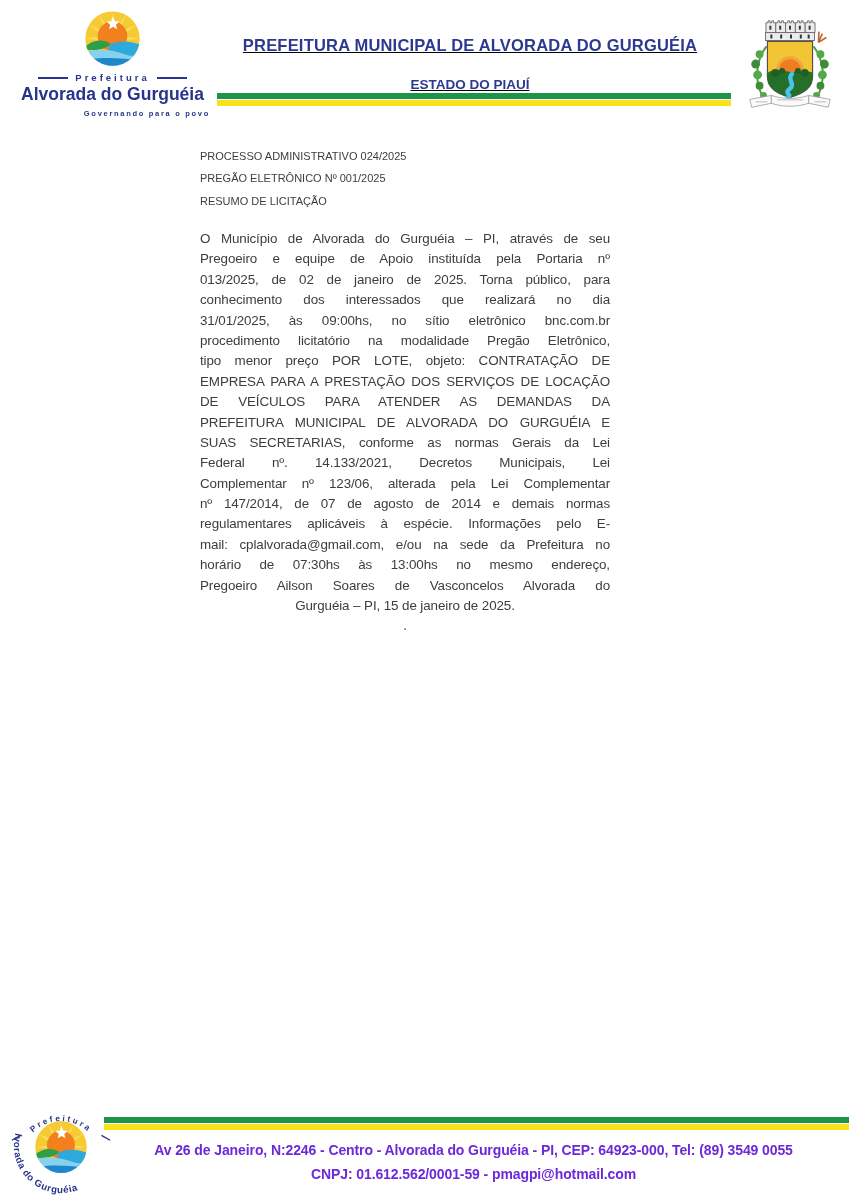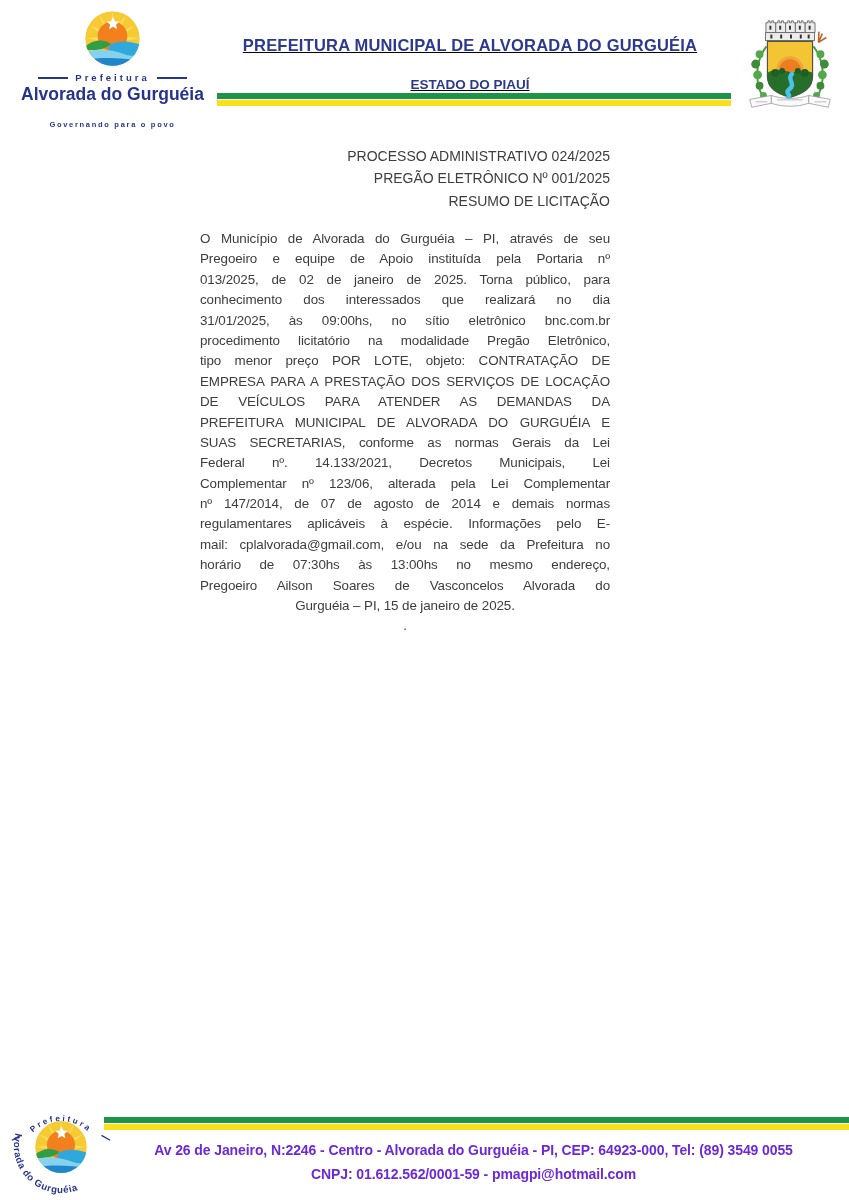--- a/index.html
+++ b/index.html
@@ -9,35 +9,35 @@
     font-family:"Liberation Sans", sans-serif; overflow:hidden;
   }
 
   
   .logo-left { position:absolute; left:15px; top:6px; width:195px; text-align:center; }
   .logo-left .emblem { width:57px; height:57px; display:block; margin:4px auto 0 auto; }
   .pref-row { display:flex; align-items:center; justify-content:center; gap:7px; margin-top:5px; }
   .pref-row .dash { width:30px; border-top:2px solid #27348B; }
   .pref-word { font-size:9.5px; font-weight:bold; letter-spacing:3px; color:#27348B; }
   .city-name { font-size:17.5px; font-weight:bold; color:#27348B; margin-top:1px; }
-  .tagline  { font-size:7.5px; font-weight:bold; letter-spacing:1.7px; color:#27348B; margin-top:15px; }
+  .tagline  { font-size:7.5px; font-weight:bold; letter-spacing:1.7px; color:#27348B; margin-top:4px;text-align:right; }
 
   .header-center { position:absolute; left:205px; top:36px; width:530px; text-align:center;text-decoration:underline; }
   .h-title { font-size:16.5px; font-weight:bold; color:#2B3990; letter-spacing:0.2px; }
   .h-sub   { font-size:13.5px; font-weight:bold; color:#2B3990; margin-top:22px; }
 
   .header-bars { position:absolute; left:217px; top:93px; width:514px; }
   .bar-green  { height:6px; background:#1E9447; }
   .bar-yellow { height:6px; background:#F8E11A; margin-top:1px; }
 
   .crest { position:absolute; left:736px; top:10px; width:108px; height:112px; }
 
   
-  .doc-title { position:absolute; left:200px; top:145px; width:410px; text-align:right;
-               color:#3D3D3D; font-size:14px; line-height:22.3px; }
+  .doc-title { position:absolute; left:200px; top:145px; width:410px; text-align:left;
+               color:#3D3D3D; font-size:11px; line-height:22.3px; }
   .doc-body  { position:absolute; left:200px; top:229px; width:410px;
                color:#3D3D3D; font-size:13.4px; letter-spacing:-0.1px; }
   .bline { height:20.4px; line-height:20.4px; text-align:justify; text-align-last:justify; }
   .bline.plain { text-align:center; text-align-last:auto; }
 
   
   .footer-logo { position:absolute; left:8px; top:1094px; width:106px; height:106px; }
   .footer-bars { position:absolute; left:104px; top:1117px; width:745px; }
   .footer-text { position:absolute; left:98px; top:1138px; width:751px; text-align:center;
                  color:#6d28d9; font-weight:bold; font-size:14px; line-height:24px; letter-spacing:-0.1px; }

